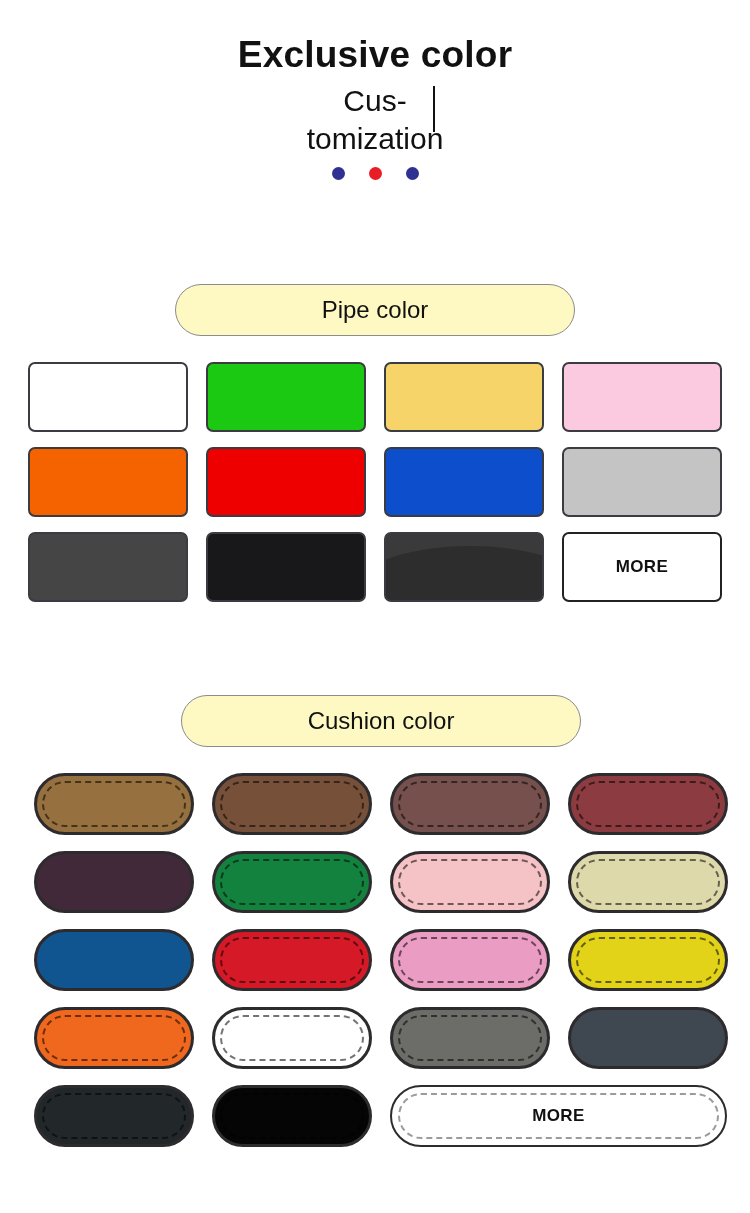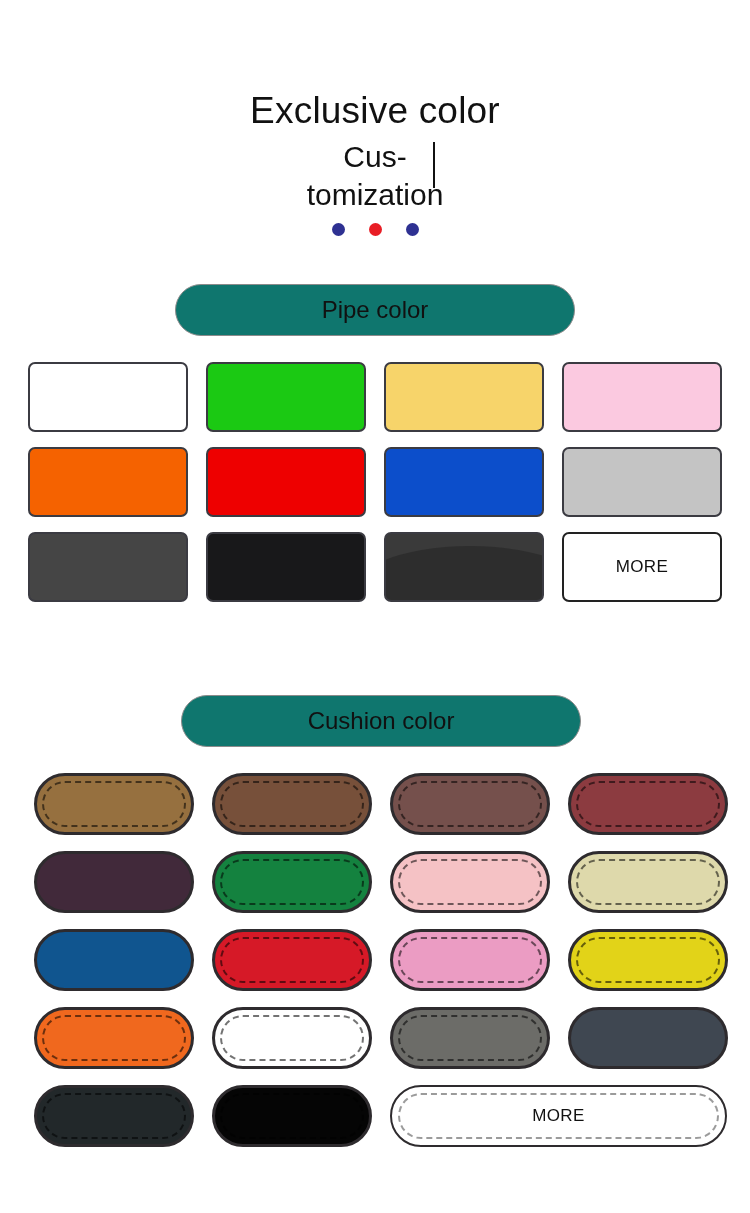--- a/index.html
+++ b/index.html
@@ -20,23 +20,23 @@
   
   .header {
     position: absolute;
     top: 0;
     left: 0;
     width: 750px;
     text-align: center;
   }
   .title-main {
     margin: 0;
-    padding-top: 88px;
+    padding-top: 32px;
     font-size: 37px;
-    font-weight: 400;
+    font-weight: 700;
     line-height: 46px;
     letter-spacing: 0.2px;
     color: #111111;
   }
   .title-sub-wrap {
     position: relative;
     width: 300px;
     margin: 4px auto 0 auto;
   }
   .title-sub {
@@ -74,36 +74,37 @@
     position: absolute;
     left: 0;
     width: 750px;
   }
   .section-header {
     width: 400px;
     margin: 0 auto;
     height: 52px;
     border: 1px solid #8b8b8b;
     border-radius: 26px;
-    background: #0f766e;
+    background: #fef9c3;
     display: flex;
     align-items: center;
     justify-content: center;
     font-size: 24px;
     color: #111111;
     box-sizing: border-box;
   }
 
   
   .grid {
     margin: 0 auto;
     width: 694px;
     display: grid;
     grid-template-columns: repeat(4, 160px);
     justify-content: space-between;
+    font-weight: bold;
   }
 
   
   .grid-pipe {
     row-gap: 15px;
     margin-top: 26px;
   }
   .swatch-pipe {
     width: 160px;
     height: 70px;

